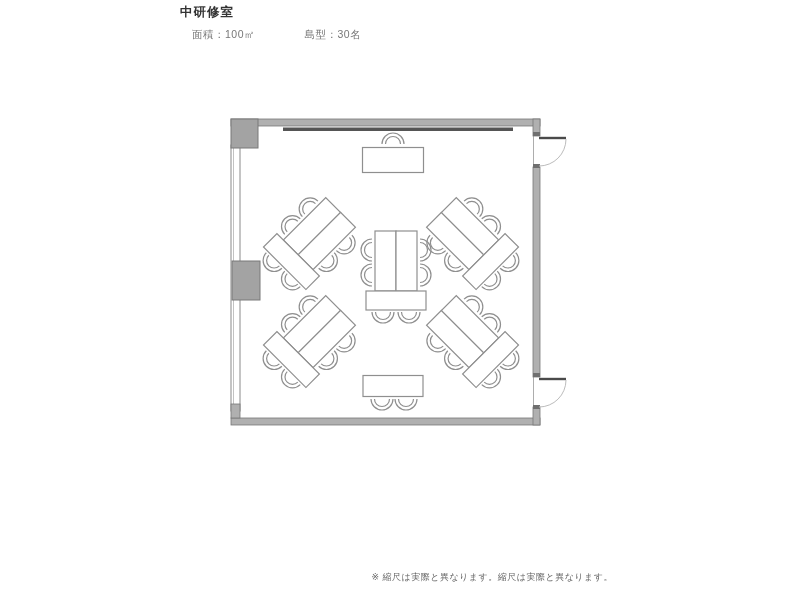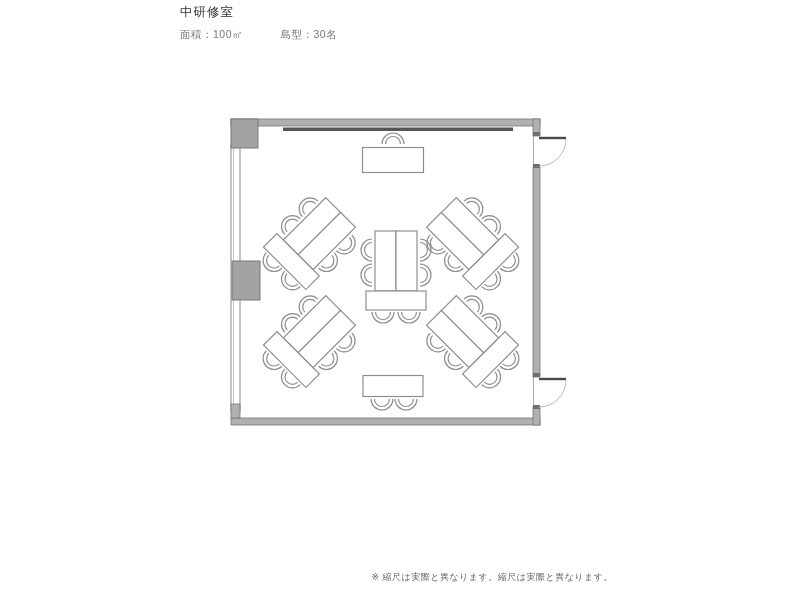--- a/index.html
+++ b/index.html
@@ -1,23 +1,23 @@
 <!DOCTYPE html>
 <html><head>
 <meta charset="utf-8">
 <style>
   html,body{margin:0;padding:0;background:#fff;}
   .page{
     position:relative;width:800px;height:600px;background:#fff;overflow:hidden;
     font-family:"Liberation Sans","DejaVu Sans",sans-serif;color:#333;
   }
   .plan-header{position:absolute;left:180px;top:4px;}
-  .plan-title{font-size:12.5px;font-weight:normal;color:#333;letter-spacing:1px;}
+  .plan-title{font-size:12.5px;font-weight:bold;color:#333;letter-spacing:1px;}
   .plan-specs{margin-top:7px;font-size:10.5px;color:#777;letter-spacing:0.5px;}
-  .plan-specs .spec{margin-right:34px;}
+  .plan-specs .spec{margin-right:34px;margin-left:12px;}
   .plan-svg{position:absolute;left:0;top:0;}
   .footer-note{
     position:absolute;top:571px;right:187px;font-size:9px;color:#666;letter-spacing:0.5px;
   }
 </style>
 </head>
 <body>
 
 <div class="page">
 

